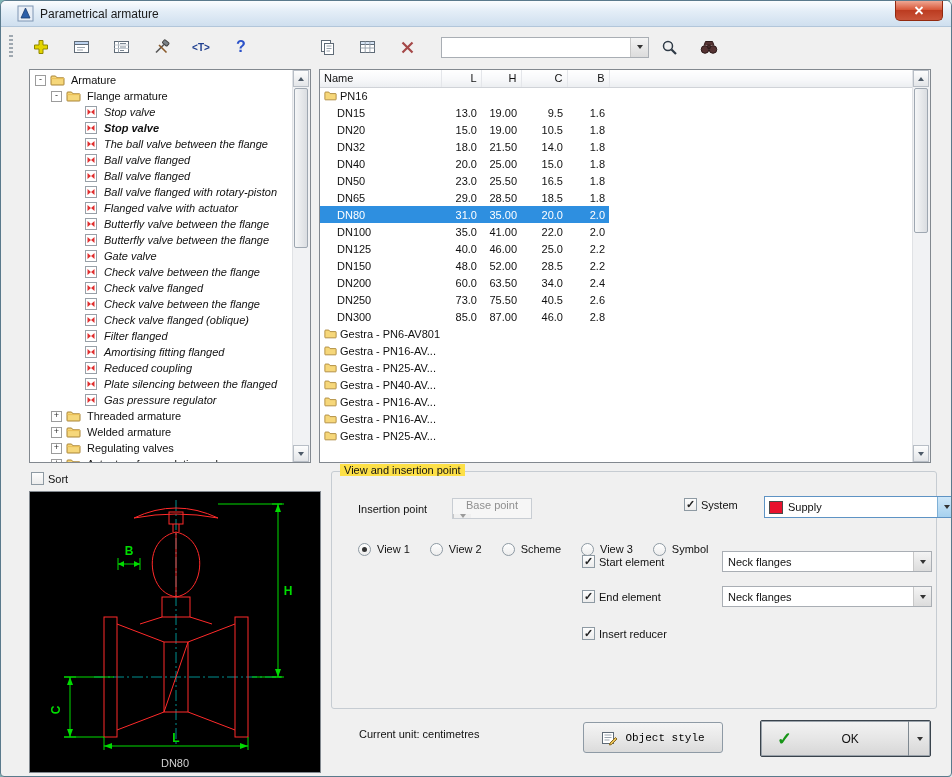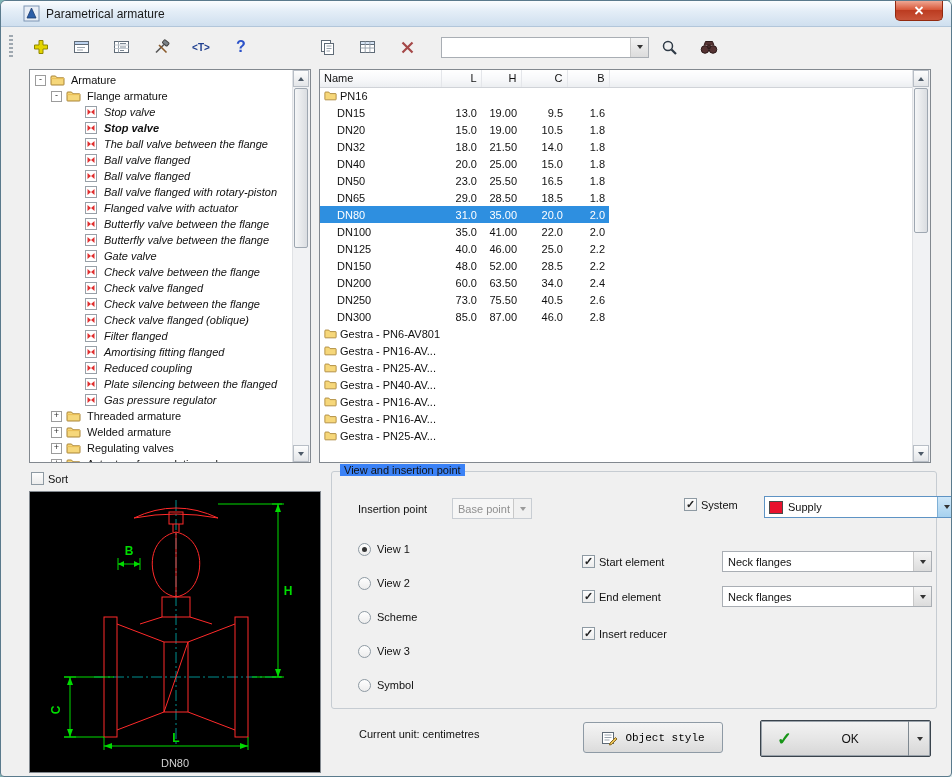--- a/index.html
+++ b/index.html
@@ -5,21 +5,21 @@
   html,body{margin:0;padding:0;}
   body{
     width:952px;height:777px;overflow:hidden;position:relative;
     font-family:"Liberation Sans", sans-serif;font-size:11px;color:#111;
     background:repeating-linear-gradient(90deg,#7FB4B4 0 10px,#DCEAEA 10px 20px);
   }
   .window{position:absolute;inset:0;background:#F0F0F0;border:1px solid #5A7A8C;
     border-radius:6px 6px 4px 4px;overflow:hidden;box-sizing:border-box;}
   
   .titlebar{height:25px;background:linear-gradient(#FBFDFE,#E4EEF7 40%,#CFDFEF);
-    border-bottom:1px solid #B2C6DA;display:flex;align-items:center;padding:0 22px;position:relative;}
+    border-bottom:1px solid #B2C6DA;display:flex;align-items:center;padding:0 16px;position:relative;}
   .app-icon{width:17px;height:17px;margin-right:6px;flex:none;display:flex;}
   .title{font-size:12px;color:#1A1A1A;}
   .close-btn{position:absolute;right:8px;top:0;width:46px;height:19px;
     background:linear-gradient(#EFA793,#D8593B 45%,#BB3A1F 46%,#C9543A);
     border:1px solid #92290F;border-top:none;border-radius:0 0 5px 5px;
     display:flex;align-items:center;justify-content:center;cursor:pointer;}
   
   .toolbar{height:40px;display:flex;align-items:center;padding:0 6px;}
   .grip{width:4px;height:24px;margin:0 8px 0 2px;
     background:repeating-linear-gradient(180deg,#9FA8B0 0 2px,transparent 2px 4px);}
@@ -81,31 +81,31 @@
     display:inline-flex;align-items:center;justify-content:center;box-sizing:border-box;flex:none;}
   .cb-mark{font-size:11px;font-weight:bold;color:#222;line-height:1;margin-top:-1px;}
   .sort-box{position:absolute;left:30px;top:471px;}
   .preview{position:absolute;left:28px;top:490px;width:292px;height:282px;background:#000;
     border:1px solid #82888F;box-sizing:border-box;overflow:hidden;}
   .preview svg{position:absolute;left:0;top:0;}
   .preview-caption{position:absolute;left:0;bottom:3px;width:100%;text-align:center;color:#D0D0D0;}
   
   .group{position:absolute;left:330px;top:470px;width:606px;height:238px;
     border:1px solid #C6CCD2;border-radius:3px;box-sizing:border-box;}
-  .group-title{position:absolute;top:-8px;left:8px;background:#3b82f6;padding:0 4px;}
+  .group-title{position:absolute;top:-8px;left:8px;background:#fde047;padding:0 4px;}
   .glabel{position:absolute;white-space:nowrap;}
   .combo{position:absolute;background:#fff;border:1px solid #A9AEB4;display:flex;align-items:center;
     box-sizing:border-box;height:21px;cursor:pointer;}
   .combo .combo-text{flex:1;padding:0 5px;white-space:nowrap;overflow:hidden;}
-  .combo.disabled{background:#F6F6F6;color:#8F8F8F;border-color:#C8CDD3;}
+  .combo.disabled{background:#F6F6F6;color:#8F8F8F;border-color:#C8CDD3;flex-direction:column;}
   .combo.disabled .dd-btn{background:#F0F0F0;}
   .combo.supply .dd-btn{background:linear-gradient(#CFE7F8,#A6D1EF);border-left:1px solid #7FB0D6;}
   .combo.supply{border-color:#5E93C4;}
   .swatch{width:14px;height:13px;background:#E8112D;border:1px solid #4A4A4A;margin-left:4px;flex:none;box-sizing:border-box;}
-  .views{position:absolute;left:26px;top:70px;display:flex;flex-direction:column;gap:20px;}
+  .views{position:absolute;left:26px;top:70px;display:flex;gap:20px;}
   .radio-row{display:flex;align-items:center;gap:6px;height:14px;cursor:pointer;}
   .radio{width:13px;height:13px;border:1px solid #8E9AA3;border-radius:50%;
     background:linear-gradient(#FEFEFE,#EDEDED);display:flex;align-items:center;justify-content:center;box-sizing:border-box;flex:none;}
   .dot{width:5px;height:5px;border-radius:50%;background:#333;display:none;}
   .radio-row[data-state="checked"] .dot{display:block;}
   
   .unit-text{position:absolute;left:358px;top:727px;}
   .btn{position:absolute;display:flex;align-items:center;justify-content:center;gap:7px;
     background:linear-gradient(#F4F4F4,#E9E9E9 50%,#DBDBDB);border:1px solid #8E9AA5;border-radius:3px;
     font-family:Liberation Mono, monospace;font-size:11px;cursor:pointer;box-sizing:border-box;}

